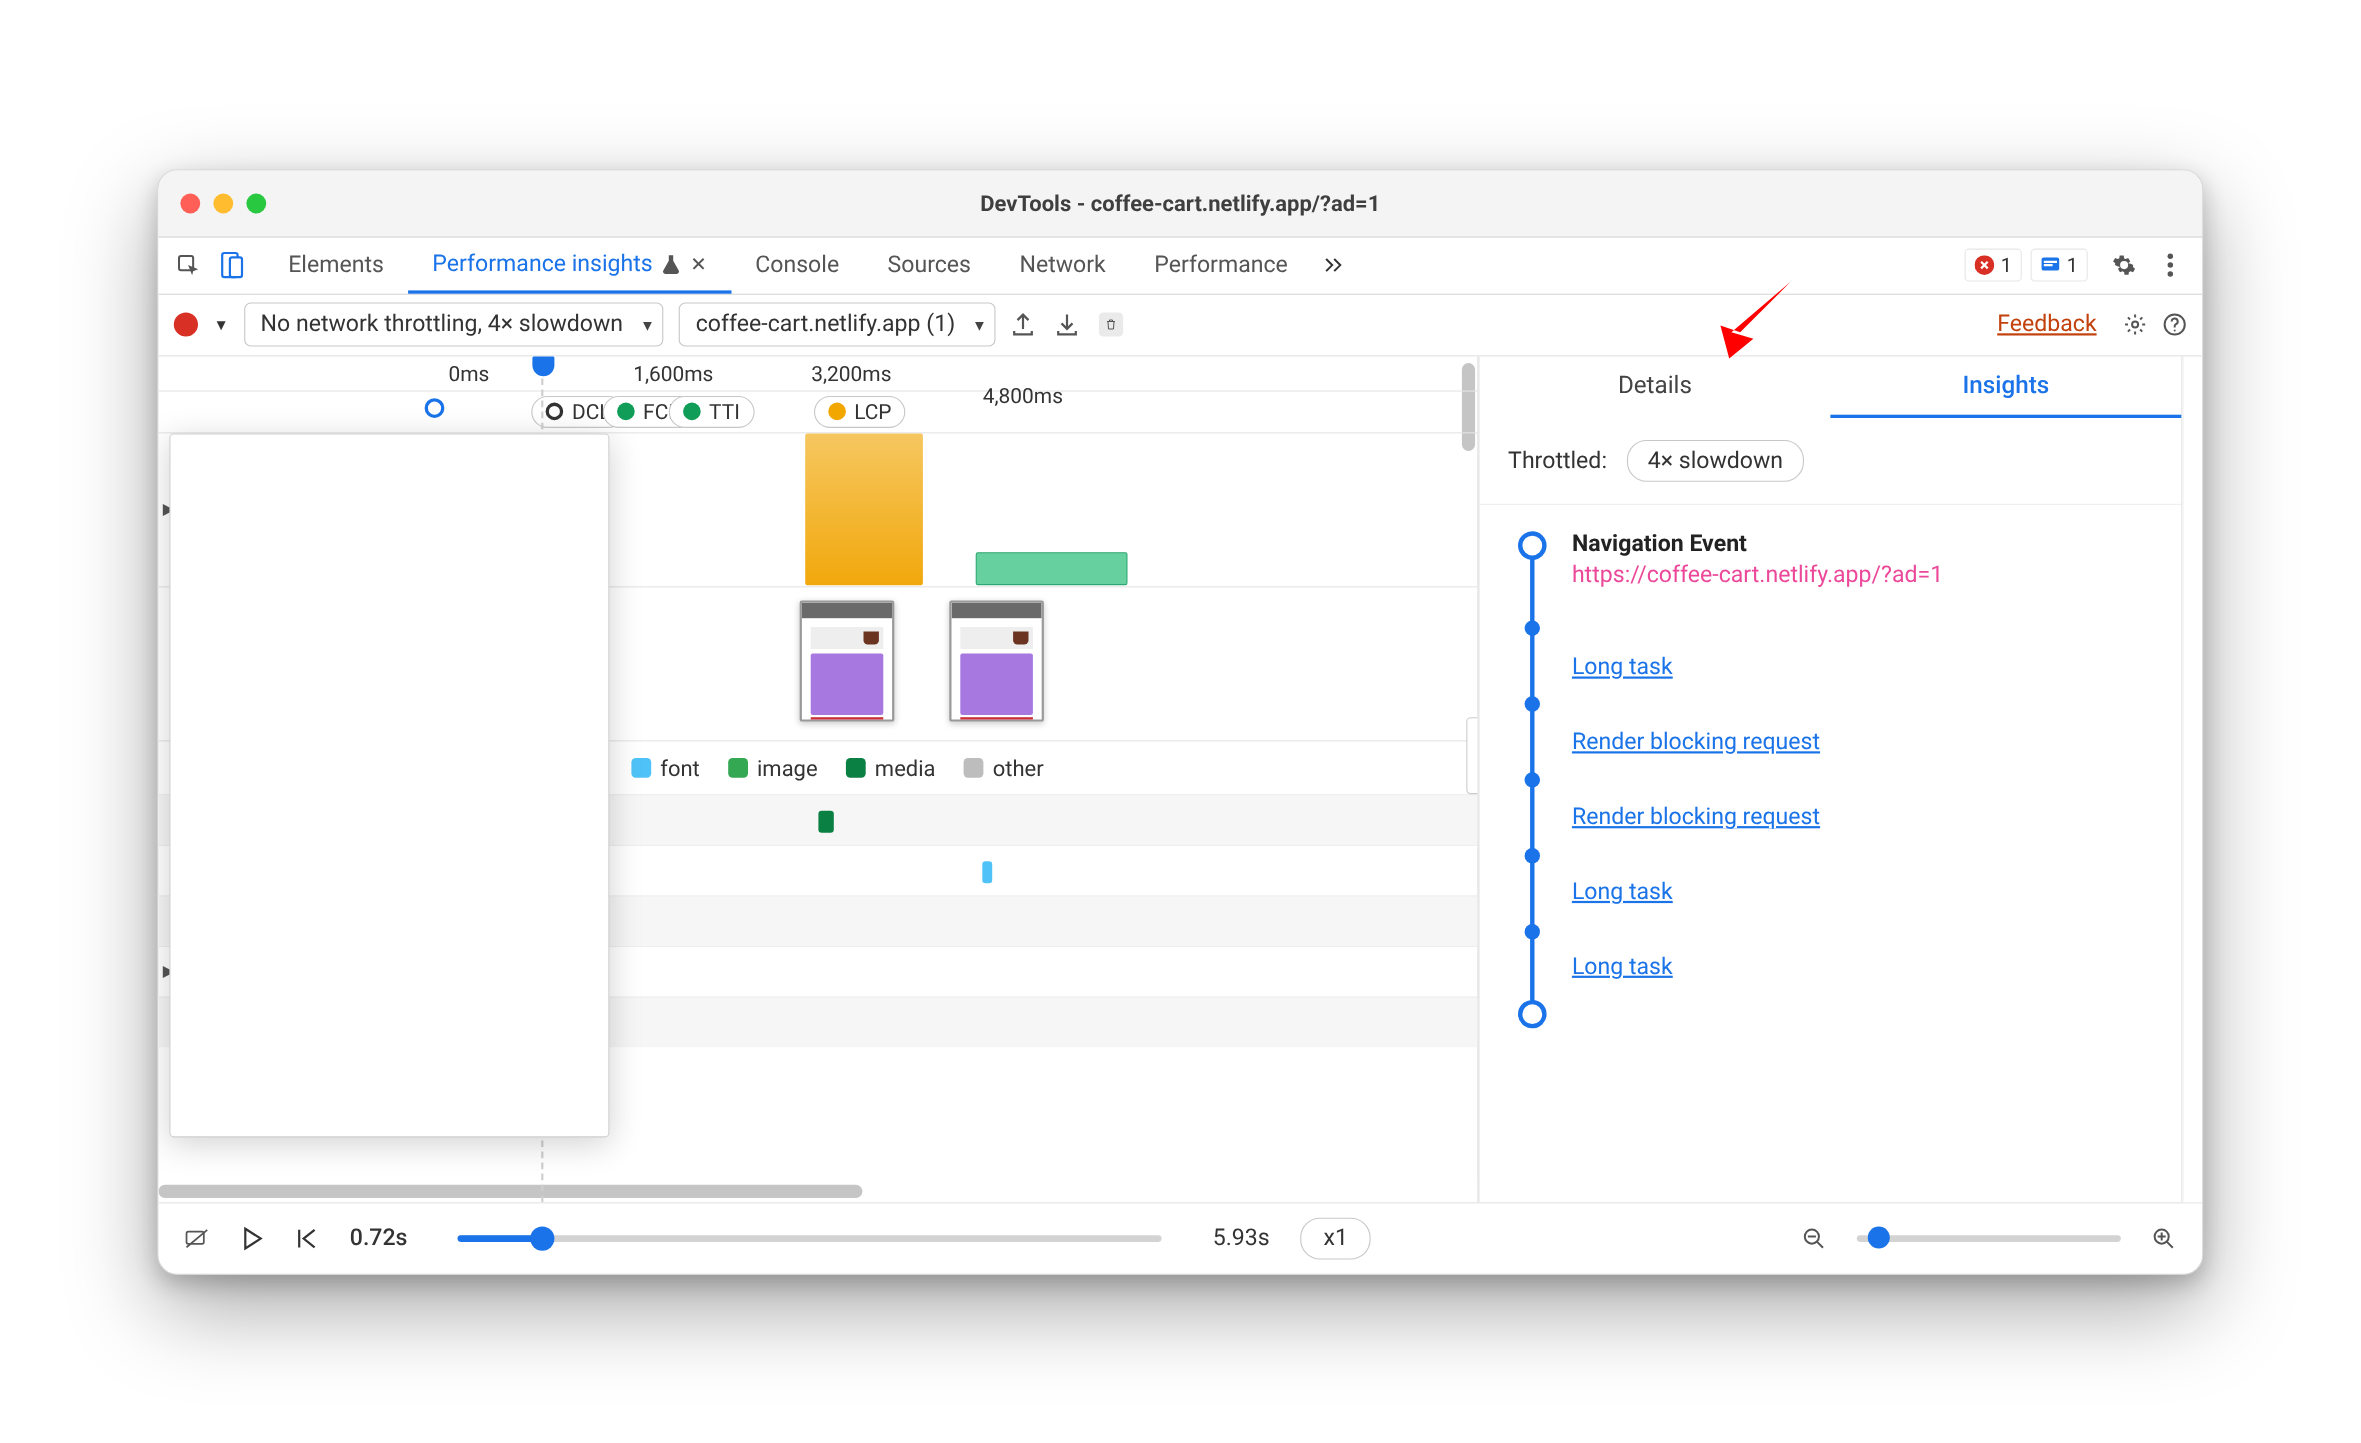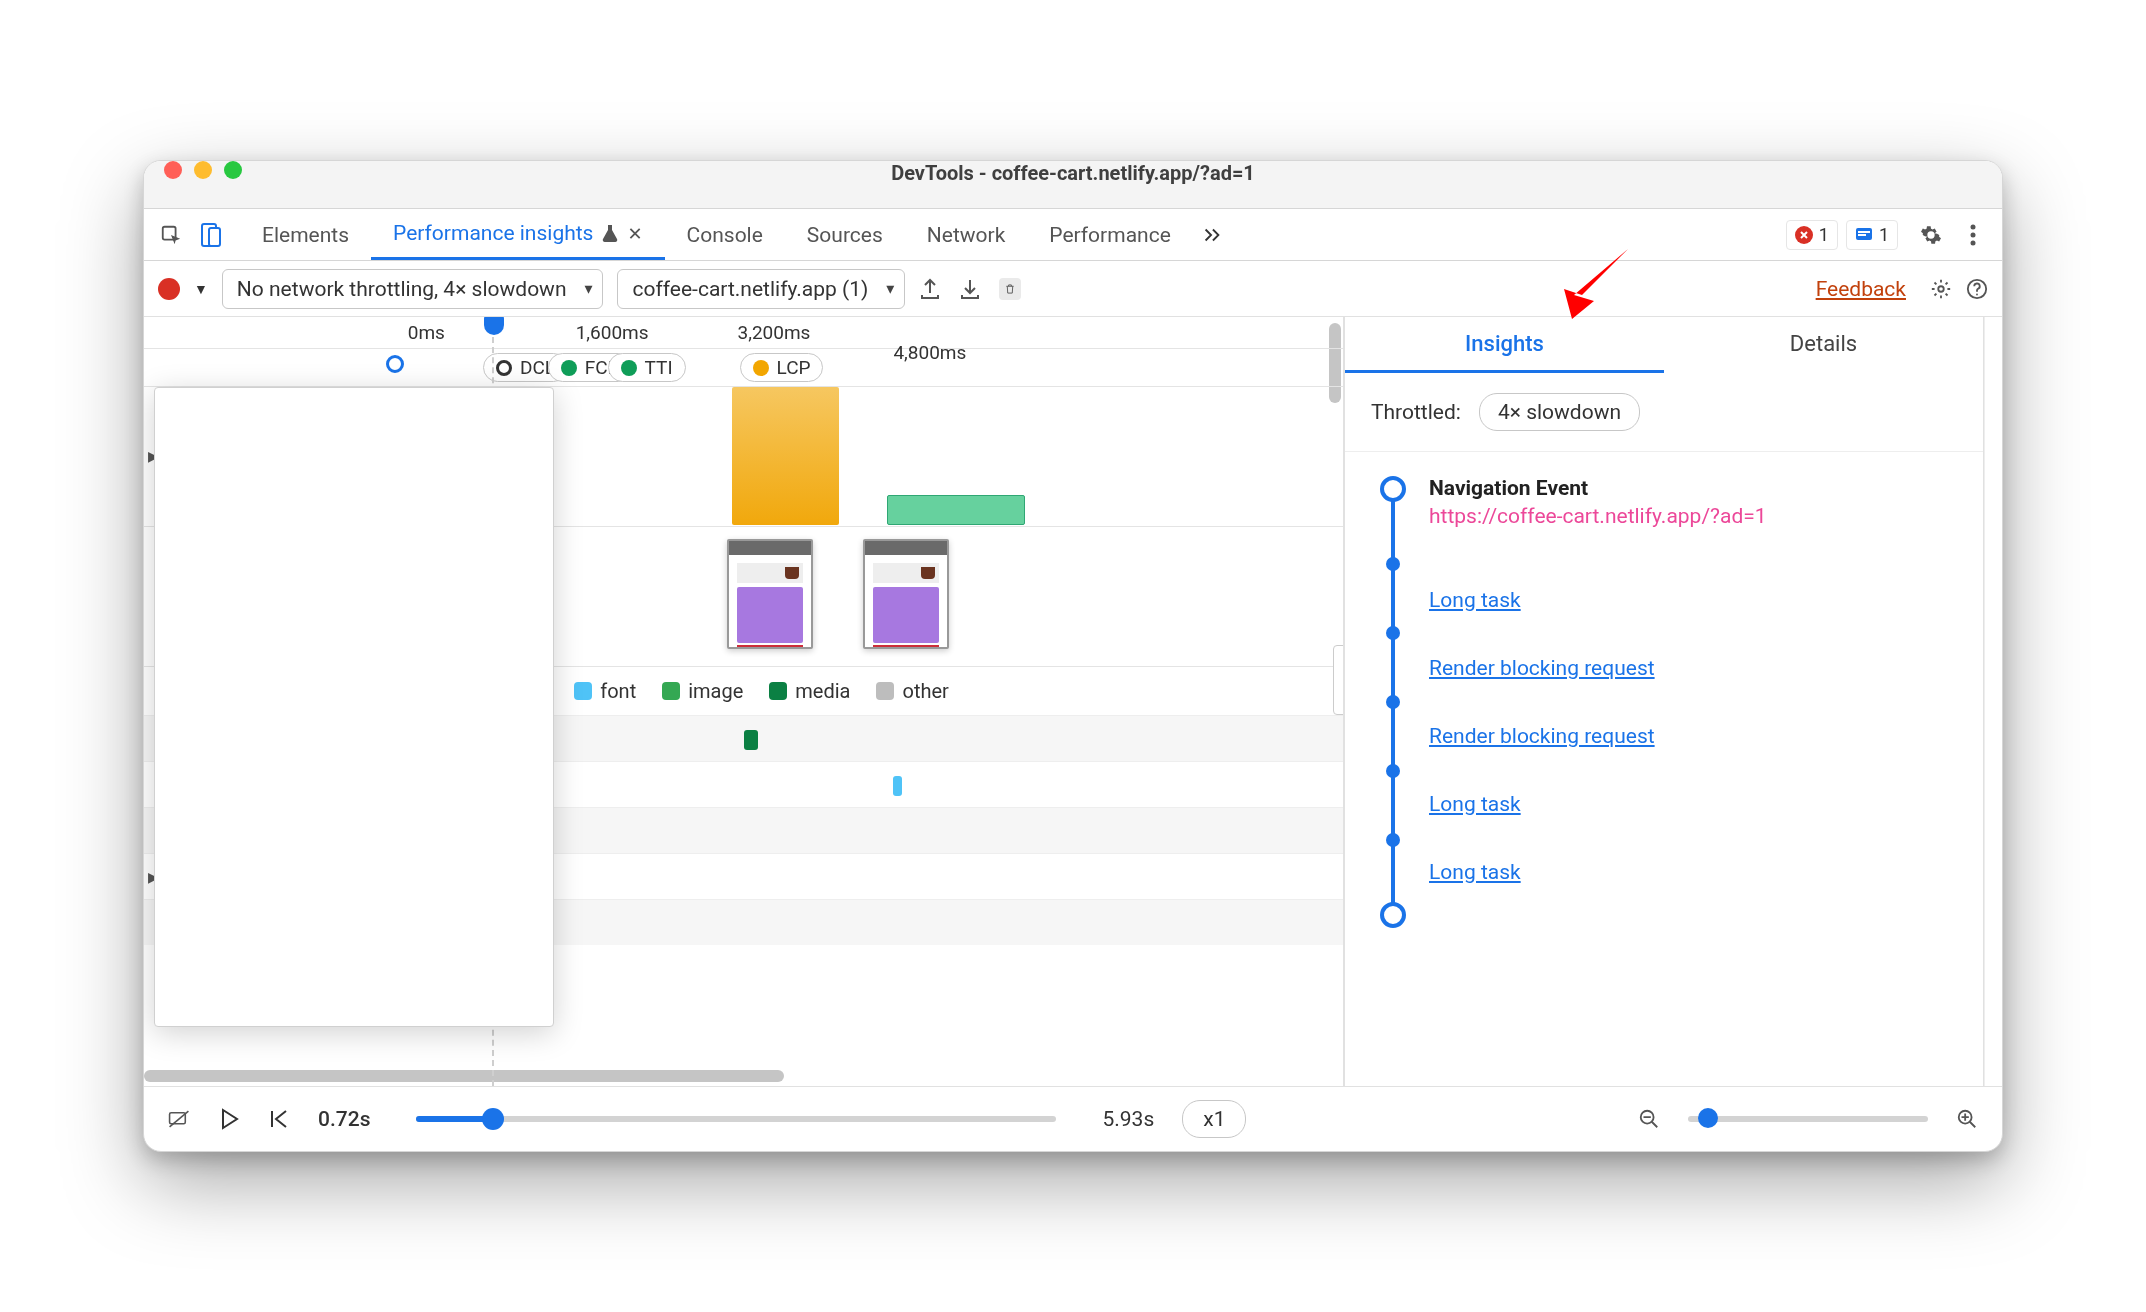--- a/index.html
+++ b/index.html
@@ -16,23 +16,24 @@
     width: 1860px;
     border-radius: 18px;
     background: #fff;
     box-shadow: 0 30px 80px rgba(0,0,0,0.35), 0 8px 20px rgba(0,0,0,0.2);
     overflow: hidden;
     border: 1px solid #d6d6d6;
     position: relative;
   }
   
   .titlebar {
-    height: 48px;
+    height: 61px;
     background: #f4f4f4;
     display: flex;
+    align-items: center;
     position: relative;
     border-bottom: 1px solid #d6d6d6;
   }
   .traffic { display: flex; gap: 12px; padding-left: 20px; }
   .traffic .dot { width: 18px; height: 18px; border-radius: 50%; }
   .dot.red { background: #ff5f57; }
   .dot.yellow { background: #febc2e; }
   .dot.green { background: #28c840; }
   .title {
     position: absolute;
@@ -441,22 +442,22 @@
 
       <div class="collapser">›</div>
 
       <div class="hscroll">
           <div class="thumb"></div>
         </div>
     </div>
 
     <div class="details-pane">
       <div class="dtabs">
+        <div class="dtab"><span>Details</span></div>
         <div class="dtab active"><span>Insights</span></div>
-        <div class="dtab"><span>Details</span></div>
       </div>
       <div class="throttle-row">
         <span>Throttled:</span>
         <span class="throttle-pill">4× slowdown</span>
       </div>
       <div class="insights-list">
         <div class="tl">
           <div class="railcol" id="railcol">
               <div class="node"></div>
               <div class="line" style="height: 64px;"></div>

